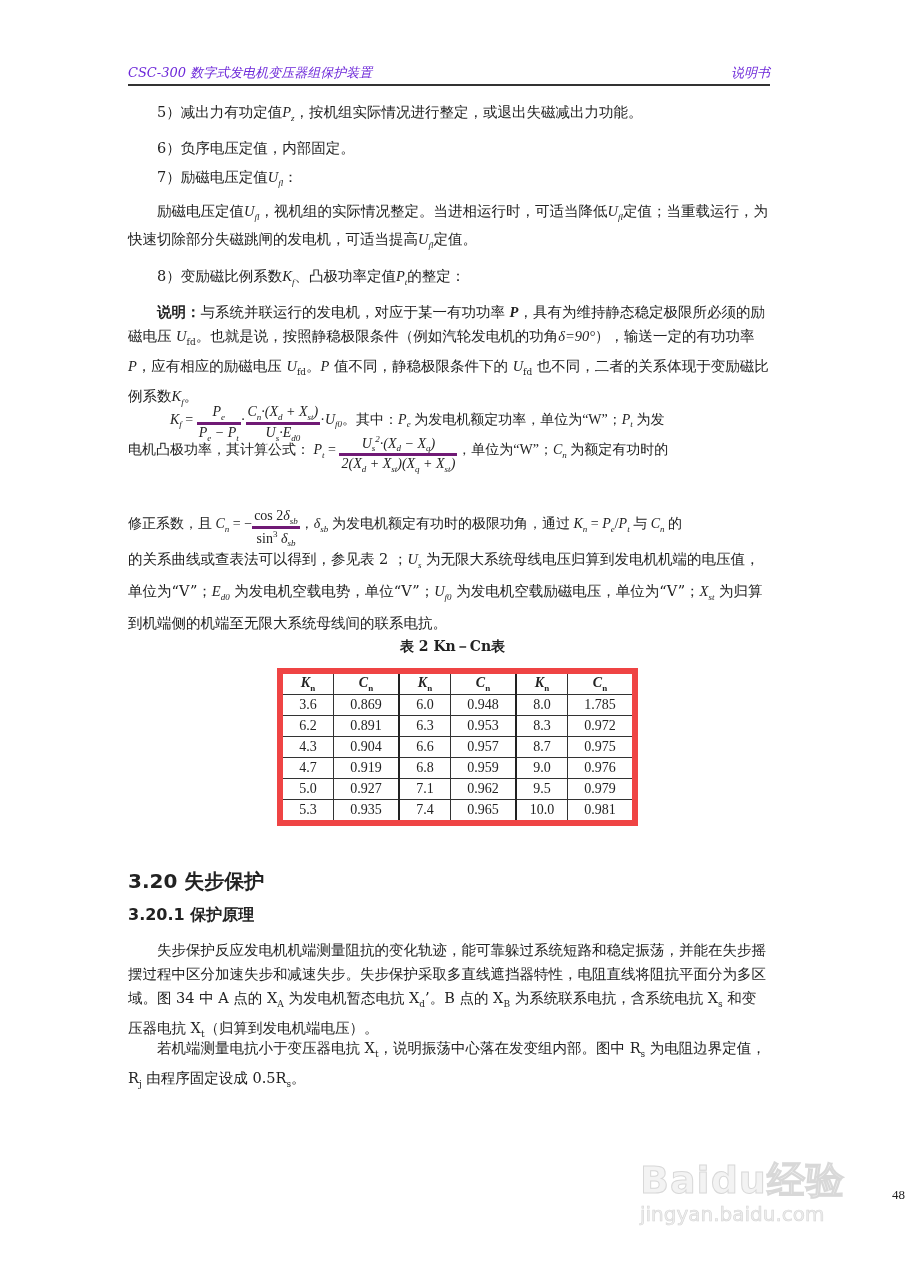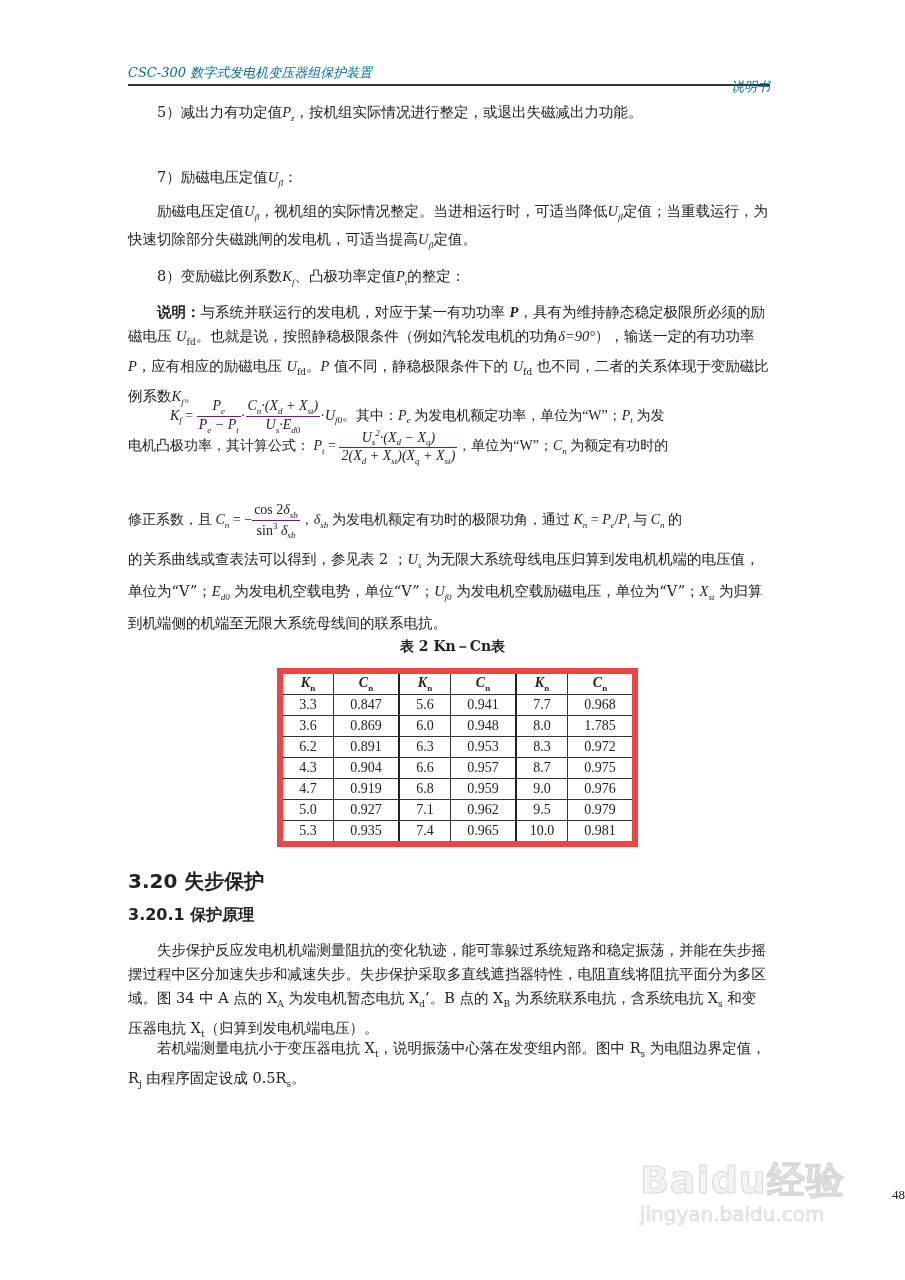--- a/index.html
+++ b/index.html
@@ -1,29 +1,29 @@
 <!DOCTYPE html>
 <html><head>
 <meta charset="utf-8">
 <style>
   html, body { margin:0; padding:0; background:#ffffff; }
   body { width:905px; height:1280px; position:relative; overflow:hidden;
          font-family:"DejaVu Serif","Liberation Serif",serif; color:#222; }
   .page { position:absolute; left:0; top:0; width:905px; height:1280px; }
   .header { position:absolute; left:128px; top:62px; width:642px; height:22px;
-            border-bottom:2px solid #333; font-size:13px; font-style:italic; color:#0369a1; }
+            border-bottom:2px solid #333; font-size:13px; font-style:italic; color:#6d28d9; }
   .header .left { position:absolute; left:0; top:2px; }
-  .header .right { position:absolute; right:0; top:16px; }
+  .header .right { position:absolute; right:0; top:2px; }
   .p { position:absolute; left:128px; width:642px; font-size:14.5px; line-height:25px; color:#222; }
   .ind { text-indent:2em; }
   .it { font-style:italic; font-family:"Liberation Serif",serif; }
   sub, sup { font-size:9px; }
   .formula { position:absolute; font-size:14px; color:#222; font-family:"Liberation Serif",serif; }
   .frac { display:inline-block; vertical-align:middle; text-align:center; }
-  .frac .num { display:block; border-bottom:1px solid #701a75; padding:0 2px; }
+  .frac .num { display:block; border-bottom:3px solid #701a75; padding:0 2px;margin-top:6px; }
   .frac .den { display:block; padding:0 2px; }
   .caption { position:absolute; left:0; width:905px; top:638px; text-align:center;
              font-size:14px; font-weight:bold; }
   table.kc { position:absolute; left:277px; top:668px; border-collapse:collapse;
              border:6px solid #ef4444; font-family:"Liberation Serif",serif; font-size:14px; }
   table.kc th, table.kc td { border:1px solid #333; height:20px; text-align:center; padding:0; }
   table.kc th { font-style:italic; font-weight:bold; }
   table.kc .c1 { width:50px; } table.kc .c2 { width:64px; }
   table.kc .thick { border-left:2px solid #222; }
   .h2 { position:absolute; left:128px; top:868px; font-size:20px; font-weight:bold;
@@ -45,20 +45,23 @@
 
   <div class="header">
     <span class="left">CSC-300 数字式发电机变压器组保护装置</span>
     <span class="right">说明书</span>
   </div>
 
   <div class="p" style="top:100px;">
     <span style="margin-left:2em">5）减出力有功定值</span><span class="it">P</span><sub class="it">z</sub><span>，按机组实际情况进行整定，或退出失磁减出力功能。</span>
   </div>
 
+  <div class="p" style="top:136px;">
+    <span style="margin-left:2em">6）负序电压定值，内部固定。</span>
+  </div>
 
   <div class="p" style="top:165px;">
     <span style="margin-left:2em">7）励磁电压定值</span><span class="it">U</span><sub class="it">fl</sub><span>：</span>
   </div>
 
   <div class="p ind" style="top:200px; line-height:22px;">
     <span>励磁电压定值</span><span class="it">U</span><sub class="it">fl</sub><span>，视机组的实际情况整定。当进相运行时，可适当降低</span><span class="it">U</span><sub class="it">fl</sub><span>定值；当重载运行，为快速切除部分失磁跳闸的发电机，可适当提高</span><span class="it">U</span><sub class="it">fl</sub><span>定值。</span>
   </div>
 
   <div class="p" style="top:264px;">
@@ -94,28 +97,20 @@
       <tr>
         <th class="c1">K<sub style="font-style:normal">n</sub></th>
         <th class="c2">C<sub style="font-style:normal">n</sub></th>
         <th class="c1 thick">K<sub style="font-style:normal">n</sub></th>
         <th class="c2">C<sub style="font-style:normal">n</sub></th>
         <th class="c1 thick">K<sub style="font-style:normal">n</sub></th>
         <th class="c2">C<sub style="font-style:normal">n</sub></th>
       </tr>
     </thead>
     <tbody id="kc-body">
-        <tr>
-          <td class="c1">3.3</td>
-          <td class="c2">0.847</td>
-          <td class="c1 thick">5.6</td>
-          <td class="c2">0.941</td>
-          <td class="c1 thick">7.7</td>
-          <td class="c2">0.968</td>
-        </tr>
         <tr>
           <td class="c1">3.6</td>
           <td class="c2">0.869</td>
           <td class="c1 thick">6.0</td>
           <td class="c2">0.948</td>
           <td class="c1 thick">8.0</td>
           <td class="c2">1.785</td>
         </tr>
         <tr>
           <td class="c1">6.2</td>

